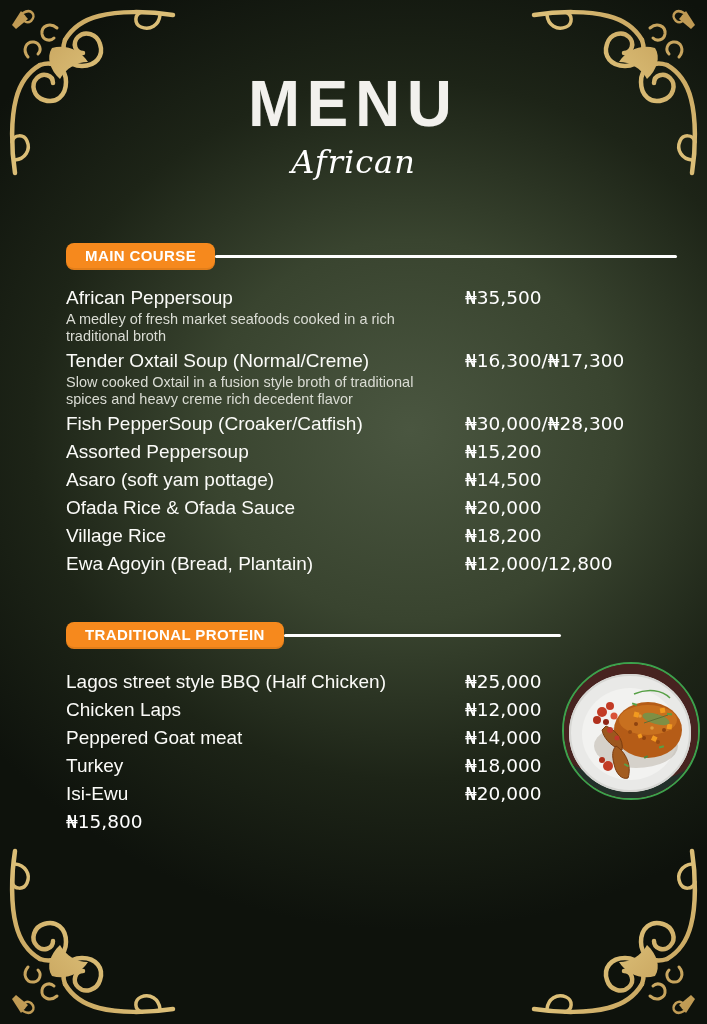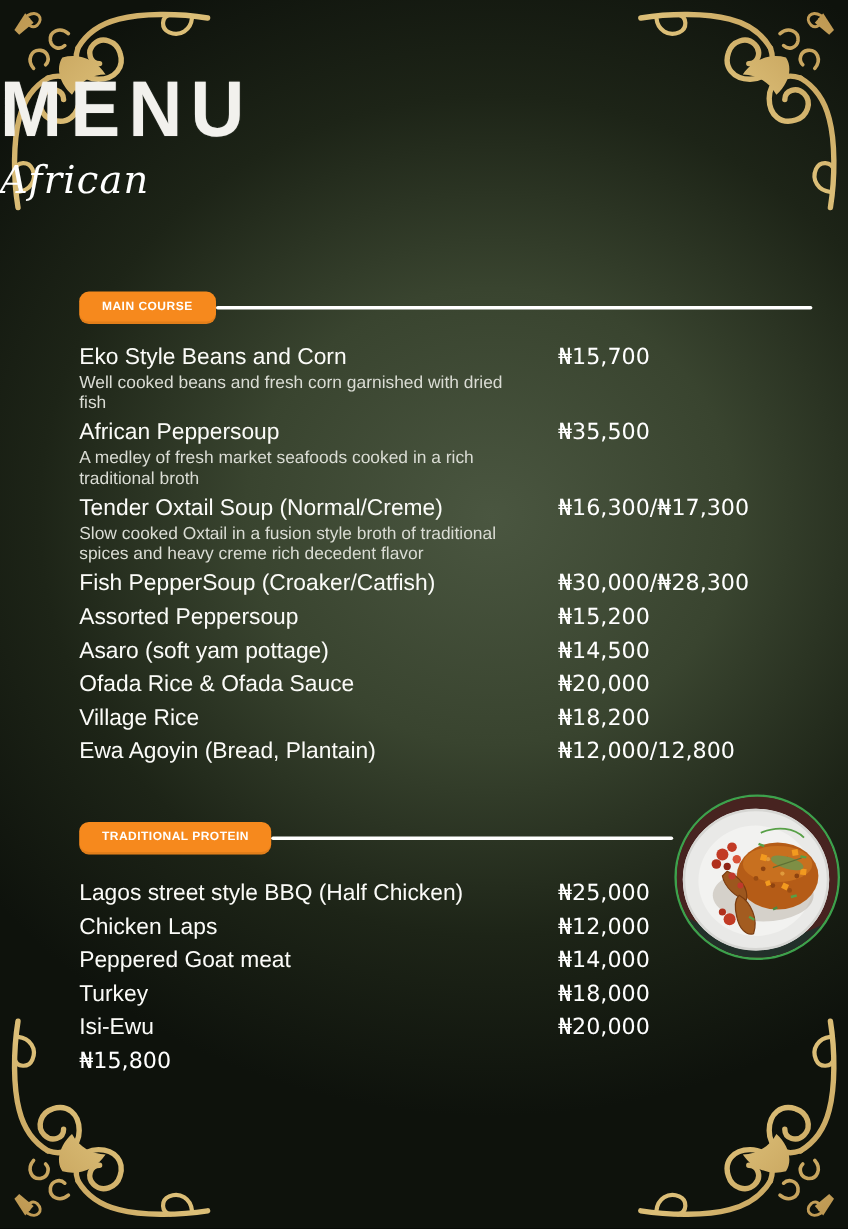--- a/index.html
+++ b/index.html
@@ -8,35 +8,35 @@
     background:radial-gradient(ellipse 540px 500px at 58% 42%, #4a5640 0%, #39442f 38%, #1d2417 70%, #0e120c 100%);
     font-family:"Liberation Sans",sans-serif;
   }
   
   .corner{position:absolute;width:176px;height:176px;pointer-events:none;}
   .corner.tl{left:0;top:0;}
   .corner.tr{right:0;top:0;transform:scaleX(-1);}
   .corner.bl{left:0;bottom:0;transform:scaleY(-1);}
   .corner.br{right:0;bottom:0;transform:scale(-1,-1);}
   
-  .header{position:absolute;top:60px;left:0;right:0;}
+  .header{position:absolute;top:72px;left:0;right:0;text-align:center;}
   .title{
     font-weight:bold;font-size:62px;line-height:64px;letter-spacing:7px;
     color:#f2f1ed;margin:0;transform:scaleY(1.06);
     text-shadow:0 0 1px rgba(255,255,255,.35);
   }
   .subtitle{
     font-family:"DejaVu Serif",serif;font-style:italic;font-size:32px;line-height:48px;
     color:#ffffff;margin-top:2px;letter-spacing:1px;
   }
   
   .content{position:absolute;left:66px;top:243px;width:611px;}
   .badge-row{display:flex;align-items:center;height:27px;}
   .badge{
-    background:#f6891d;color:#ffffff;font-weight:bold;font-size:10px;line-height:14px;
+    background:#f6891d;color:#ffffff;font-weight:bold;font-size:15px;line-height:14px;
     letter-spacing:.4px;padding:6px 19px 7px;border-radius:8px;white-space:nowrap;
     box-shadow:inset 0 -2px 0 rgba(0,0,0,.08);
   }
   .rule{flex:1;height:3px;background:#ffffff;border-radius:2px;}
   .rule.short{margin-right:116px;}
   .items{margin-top:16px;}
   .section-2{margin-top:46px;}
   .section-2 .items{margin-top:21px;}
   .item{margin-bottom:4px;}
   .row{display:flex;align-items:flex-start;}
@@ -98,27 +98,20 @@
   </div>
 
   <div class="content">
 
     <section>
       <div class="badge-row">
         <div class="badge">MAIN COURSE</div>
         <div class="rule"></div>
       </div>
       <div class="items">
-        <div class="item">
-          <div class="row">
-            <span class="name">Eko Style Beans and Corn</span>
-            <span class="price">₦15,700</span>
-          </div>
-          <div class="desc">Well cooked beans and fresh corn garnished with dried fish</div>
-        </div>
         <div class="item">
           <div class="row">
             <span class="name">African Peppersoup</span>
             <span class="price">₦35,500</span>
           </div>
           <div class="desc">A medley of fresh market seafoods cooked in a rich traditional broth</div>
         </div>
         <div class="item">
           <div class="row">
             <span class="name">Tender Oxtail Soup (Normal/Creme)</span>

